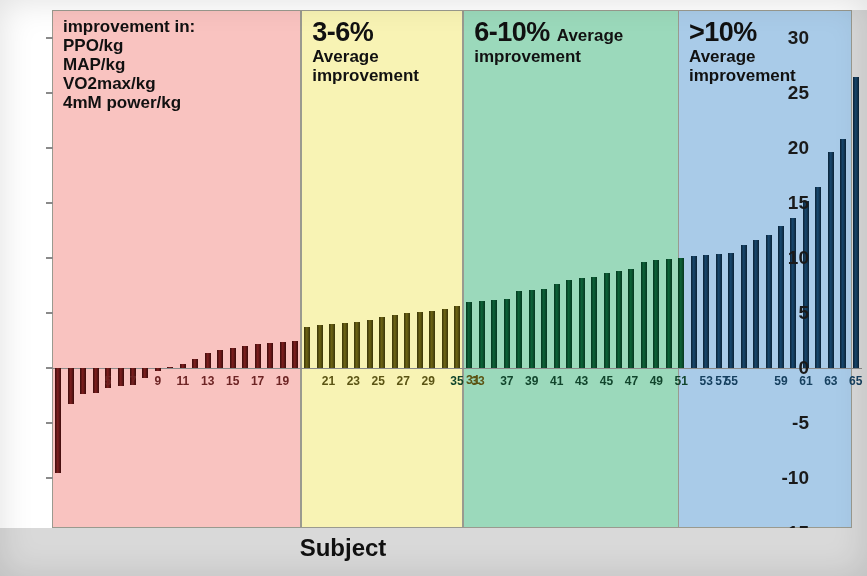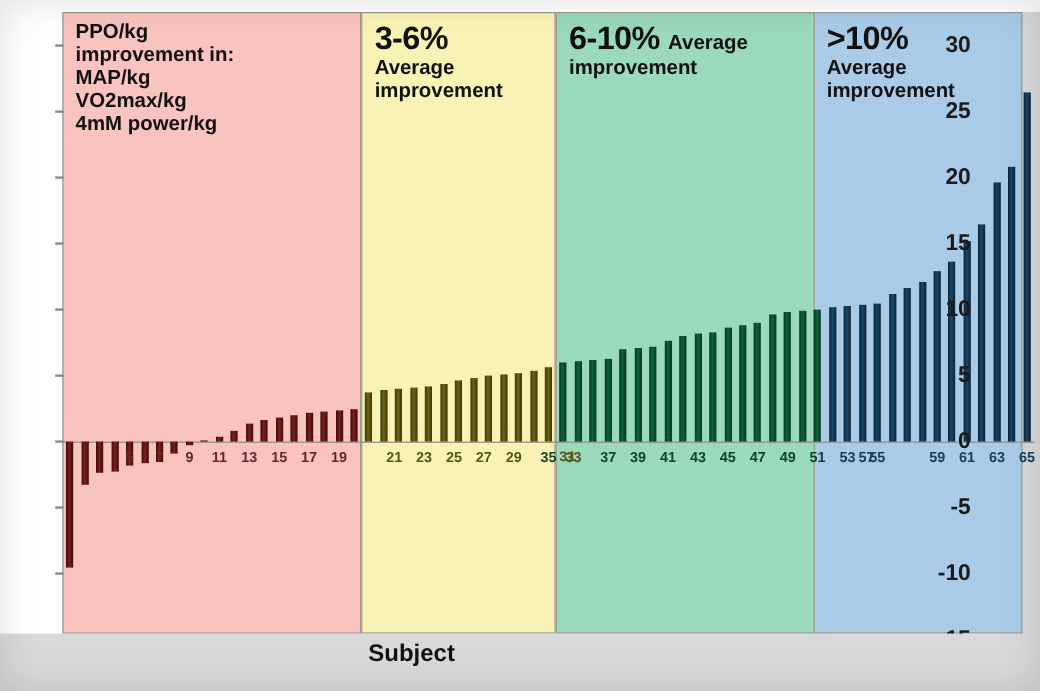--- a/index.html
+++ b/index.html
@@ -97,39 +97,39 @@
   .xlab.c-green{color:#11452c;}
   .xlab.c-blue{color:#16405f;}
 
   
   .footer{
     position:absolute;left:0;top:528px;width:867px;height:48px;
     background:#d9d9d9;
   }
   .xtitle{
     position:absolute;left:0;top:534px;width:686px;
-    text-align:center;font-size:20px;font-weight:bold;color:#111;
+    text-align:center;font-size:24px;font-weight:bold;color:#111;
   }
   .vig{
     position:absolute;inset:0;pointer-events:none;
     box-shadow:inset 0 0 34px rgba(0,0,0,0.13);
   }
 </style>
 </head>
 <body>
 
 <div id="chart-root">
   <div class="outer-white"></div>
   <div class="axis-bg"></div>
 
   <div class="plot" id="plot">
       <div class="band pink" style="left: 0px; width: 249.231px;">
         <div class="band-label">
+          <div class="band-list">improvement in:</div>
           <div class="band-list">PPO/kg</div>
-          <div class="band-list">improvement in:</div>
           <div class="band-list">MAP/kg</div>
           <div class="band-list">VO2max/kg</div>
           <div class="band-list">4mM power/kg</div>
         </div>
       </div>
       <div class="band yellow" style="left: 249.231px; width: 162px;">
         <div class="band-label">
           <div><span class="band-title">3-6%</span></div>
           <div class="band-list">Average</div>
           <div class="band-list">improvement</div>

